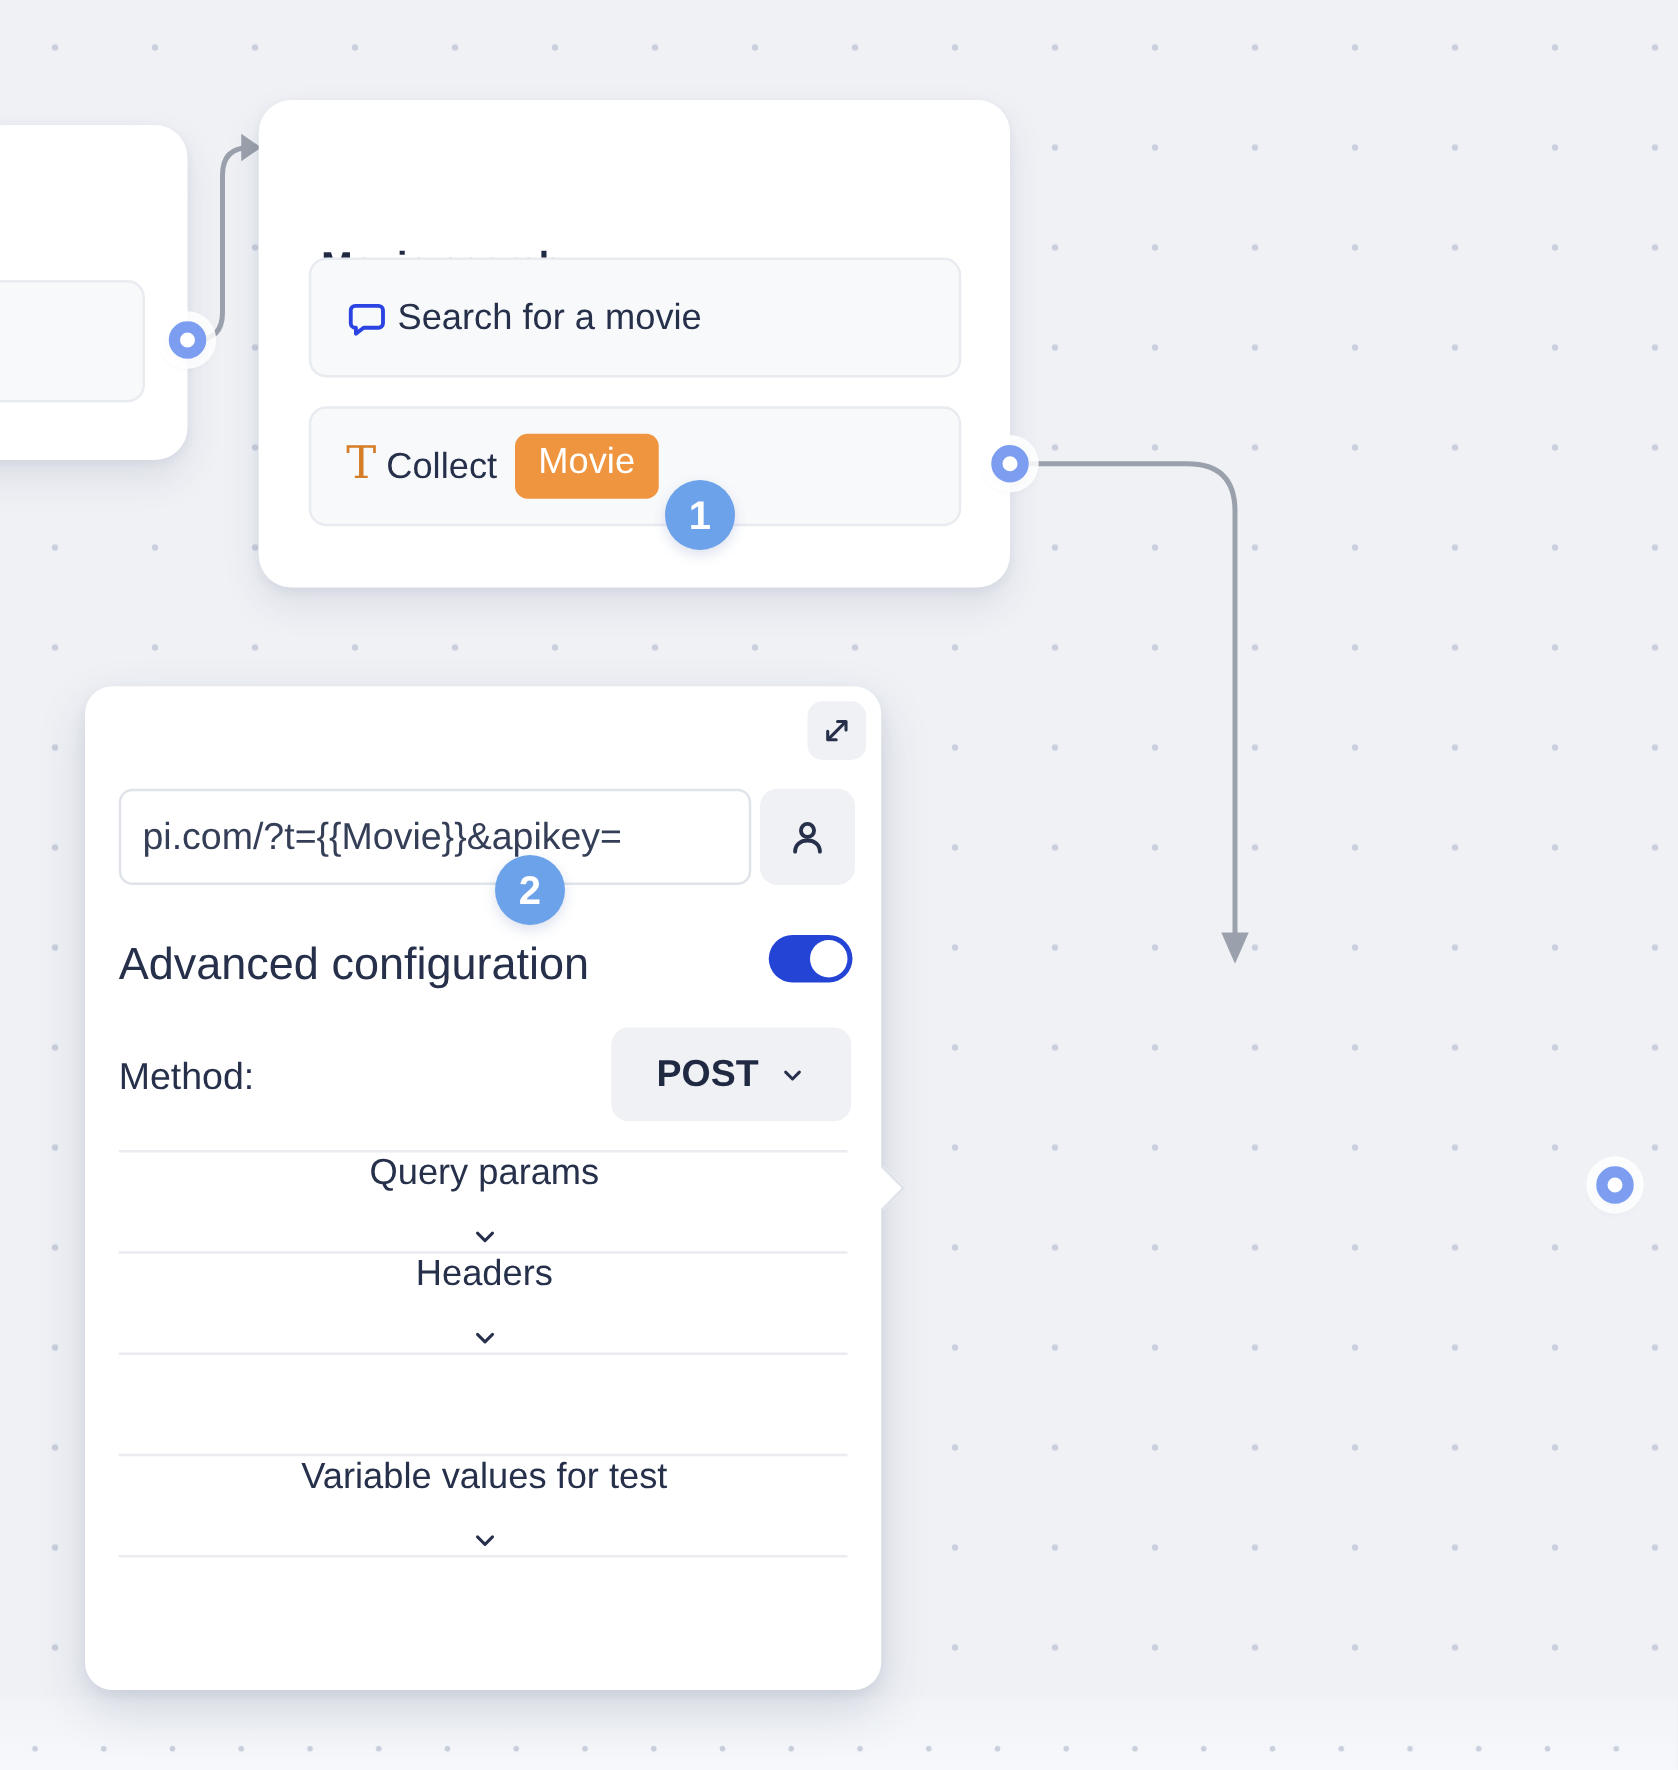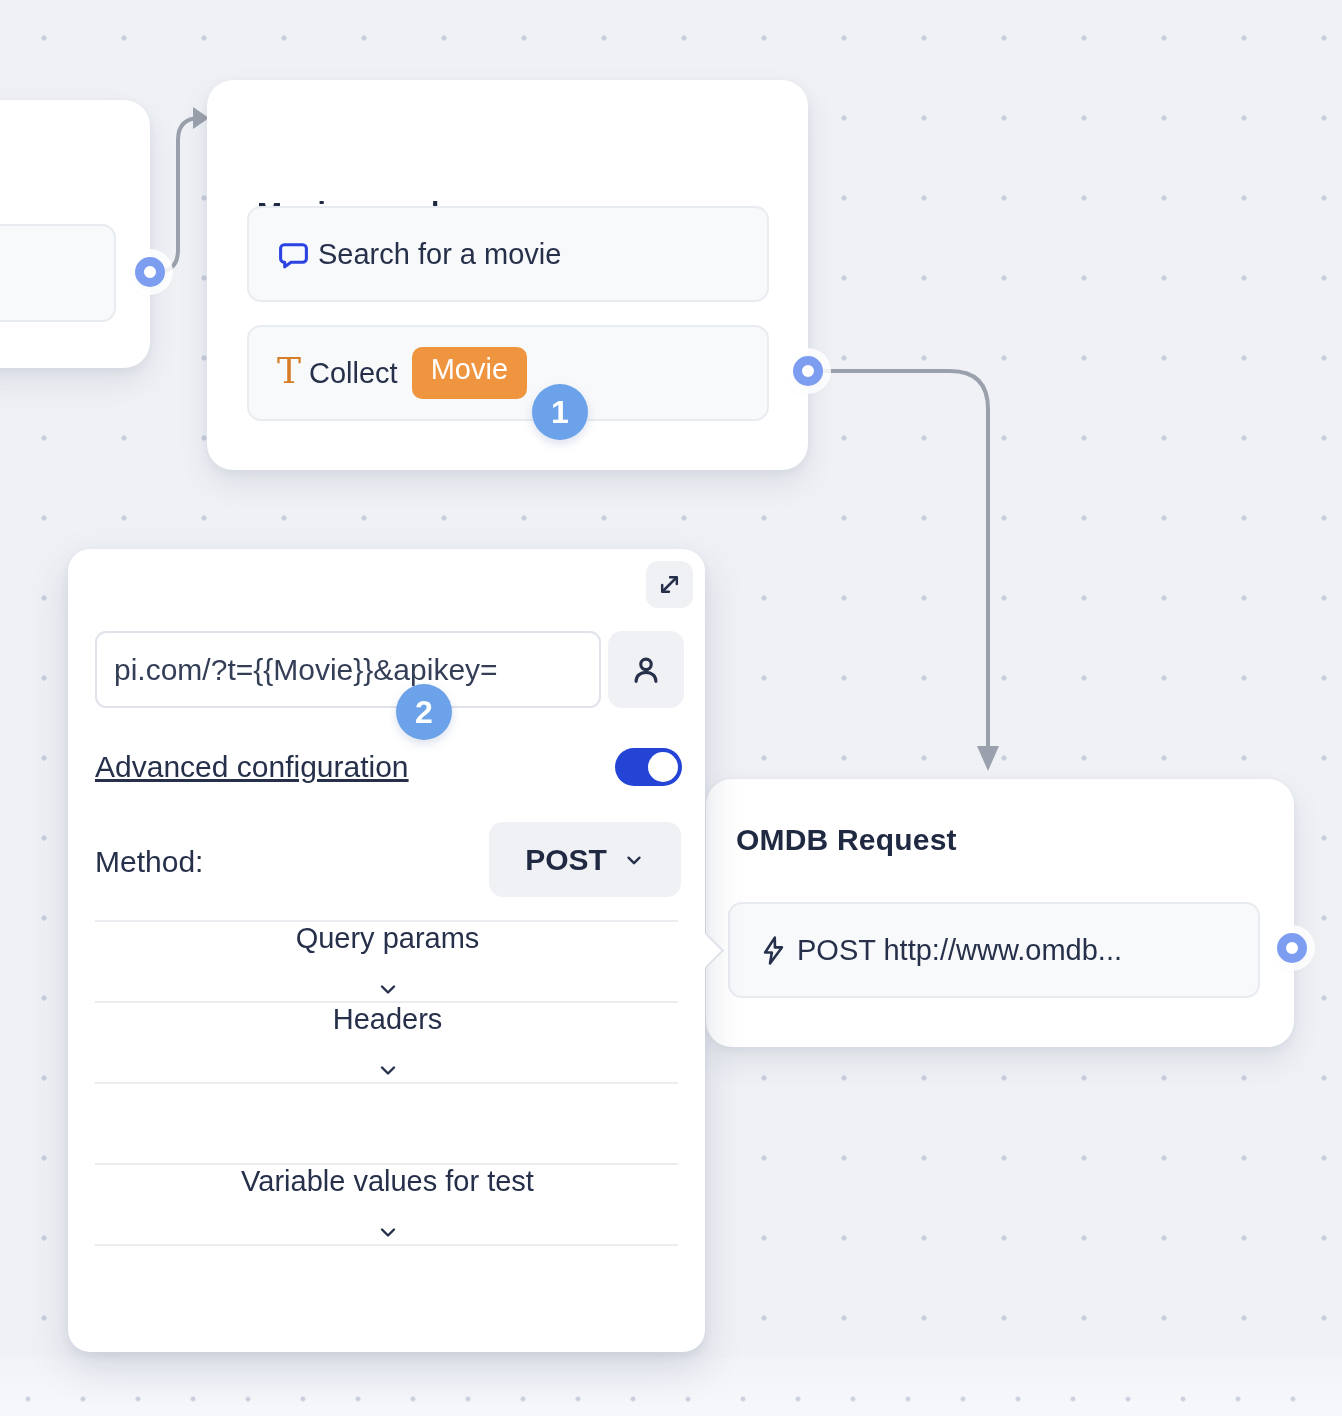--- a/index.html
+++ b/index.html
@@ -79,21 +79,21 @@
     display:flex;align-items:center;justify-content:center;cursor:pointer;padding:0;
   }
   .expand-btn{right:12px;top:12px;width:47px;height:47px;}
   .person-btn{left:540px;top:82px;width:76px;height:77px;border-radius:14px;}
   .url-input{
     position:absolute;left:27px;top:82px;width:506px;height:77px;box-sizing:border-box;
     border:2px solid #e0e4ea;border-radius:11px;padding:0 17px;
     font-family:"Liberation Sans","DejaVu Sans",sans-serif;
     font-size:30px;color:#343e57;background:#fff;outline:none;
   }
-  .adv-label{position:absolute;left:27px;top:201px;font-size:30px;color:#26304a;text-decoration:underline;}
+  .adv-label{position:absolute;left:27px;top:201px;font-size:36px;color:#26304a;}
   .toggle{
     position:absolute;left:547px;top:199px;width:67px;height:38px;border-radius:19px;
     background:#2444d6;cursor:pointer;
   }
   .toggle .knob{
     position:absolute;right:4px;top:4px;width:30px;height:30px;border-radius:50%;background:#fff;
   }
   .method-label{position:absolute;left:27px;top:296px;font-size:30px;color:#26304a;}
   .method-select{
     position:absolute;left:421px;top:273px;width:192px;height:75px;border-radius:14px;
@@ -149,31 +149,20 @@
     </div>
     <div class="item-box" style="left:40px;top:245px;width:522px;height:96px;">
       <span class="icon t-glyph">T</span>
       <span>Collect</span>
       <span class="chip">Movie</span>
     </div>
   </div>
 
   <div class="step-badge" style="left:532px;top:384px;">1</div>
 
-  <div class="card" style="left:706px;top:779px;width:588px;height:268px;">
-    <div class="node-title" style="left:30px;top:44px;">OMDB Request</div>
-    <div class="item-box" style="left:22px;top:123px;width:532px;height:96px;">
-      <span class="icon">
-        <svg width="31" height="31" viewBox="0 0 24 24" fill="none">
-          <path d="M13 2 5.5 13.5h5.2L9.3 22l9.2-12.4h-5.4L13 2Z" stroke="#26304a" stroke-width="2" stroke-linejoin="round"></path>
-        </svg>
-      </span>
-      <span>POST http://www.omdb...</span>
-    </div>
-  </div>
 
   <div class="panel">
     <button class="icon-btn expand-btn">
       <span class="icon">
         <svg width="27" height="27" viewBox="0 0 24 24" fill="none" stroke="#26304a" stroke-width="2.2" stroke-linecap="round" stroke-linejoin="round">
           <line x1="6" y1="18" x2="18" y2="6"></line>
           <polyline points="12.5,5.5 18.5,5.5 18.5,11.5"></polyline>
           <polyline points="5.5,12.5 5.5,18.5 11.5,18.5"></polyline>
         </svg>
       </span>

